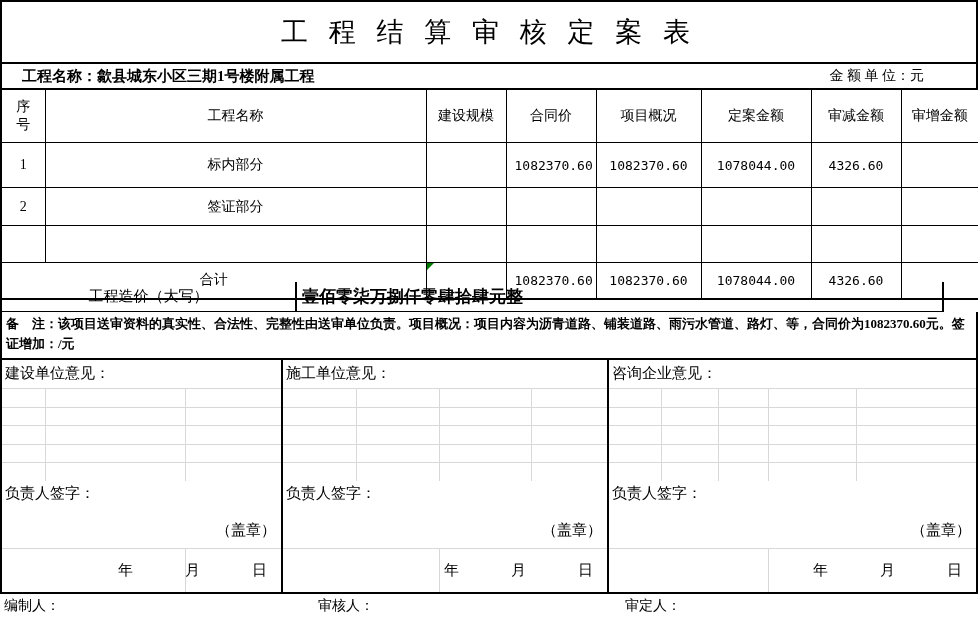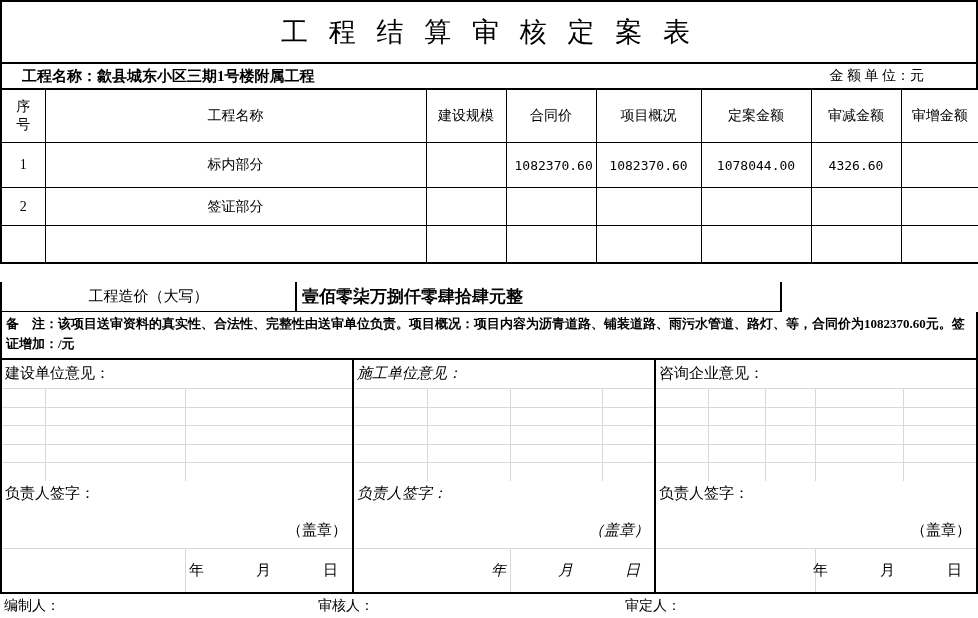--- a/index.html
+++ b/index.html
@@ -32,21 +32,21 @@
     font-size:14px;font-weight:normal;padding:8px;overflow:hidden;
   }
   table.grid .num{font-family:"DejaVu Sans Mono","Liberation Mono",monospace;font-size:13px;letter-spacing:0;}
   td.rel{position:relative;}
   .corner-marker{
     position:absolute;top:0;left:0;width:0;height:0;
     border-top:7px solid #007a00;border-right:7px solid transparent;
   }
   
   .daxie-row{
-    position:absolute;top:282px;left:0;width:782px;height:30px;
+    position:absolute;top:282px;left:0;width:944px;height:30px;
     border-left:2px solid #000;border-right:2px solid #000;border-bottom:1px solid #000;
   }
   .daxie-label{
     position:absolute;left:0;top:0;width:295px;height:100%;
     border-right:2px solid #000;display:flex;align-items:center;justify-content:center;
     font-size:15px;
   }
   .daxie-value{
     position:absolute;left:297px;top:0;right:0;height:100%;
     display:flex;align-items:center;padding-left:3px;
@@ -58,22 +58,22 @@
     border-left:2px solid #000;border-right:2px solid #000;border-bottom:2px solid #000;
     font-size:13px;font-weight:bold;line-height:1.55;padding:2px 4px;white-space:pre-wrap;
   }
   
   .opinions{
     position:absolute;top:360px;left:0;width:978px;height:234px;
     border-left:2px solid #000;border-right:2px solid #000;border-bottom:2px solid #000;
     display:flex;
   }
   .op-section{position:relative;height:100%;}
-  .op-s1{width:352px;border-right:2px solid #000;}
-  .op-s2{width:302px;border-right:2px solid #000;font-style:italic;}
+  .op-s1{width:281px;border-right:2px solid #000;}
+  .op-s2{width:326px;border-right:2px solid #000;}
   .op-s3{flex:1;}
   .op-label{position:absolute;top:4px;left:3px;font-size:15px;}
   .op-grid{
     position:absolute;top:28px;left:0;right:0;height:93px;
     border-top:1px solid #d8d8d8;
     background-image:repeating-linear-gradient(to bottom,transparent 0 17.6px,#d8d8d8 17.6px 18.6px);
   }
   .vline{position:absolute;top:0;bottom:0;width:1px;background:#d8d8d8;}
   .op-signer{position:absolute;top:124px;left:3px;font-size:15px;}
   .op-seal{position:absolute;top:161px;right:5px;font-size:15px;}
@@ -150,20 +150,32 @@
     <tr style="height:37px">
       <td></td>
       <td></td>
       <td></td>
       <td class="num"></td>
       <td class="num"></td>
       <td class="num"></td>
       <td class="num"></td>
       <td class="num"></td>
     </tr>
+    <tr style="height:36px">
+      <td colspan="2">合计</td>
+      <td class="rel">
+        <div class="corner-marker"></div>
+        <span></span>
+      </td>
+      <td class="num">1082370.60</td>
+      <td class="num">1082370.60</td>
+      <td class="num">1078044.00</td>
+      <td class="num">4326.60</td>
+      <td class="num"></td>
+    </tr>
   </tbody>
     </table>
 
   <div class="daxie-row">
     <div class="daxie-label">工程造价（大写）</div>
     <div class="daxie-value">壹佰零柒万捌仟零肆拾肆元整</div>
   </div>
 
   <div class="remark-row">备　注：该项目送审资料的真实性、合法性、完整性由送审单位负责。项目概况：项目内容为沥青道路、铺装道路、雨污水管道、路灯、等，合同价为1082370.60元。签证增加：/元</div>
 

